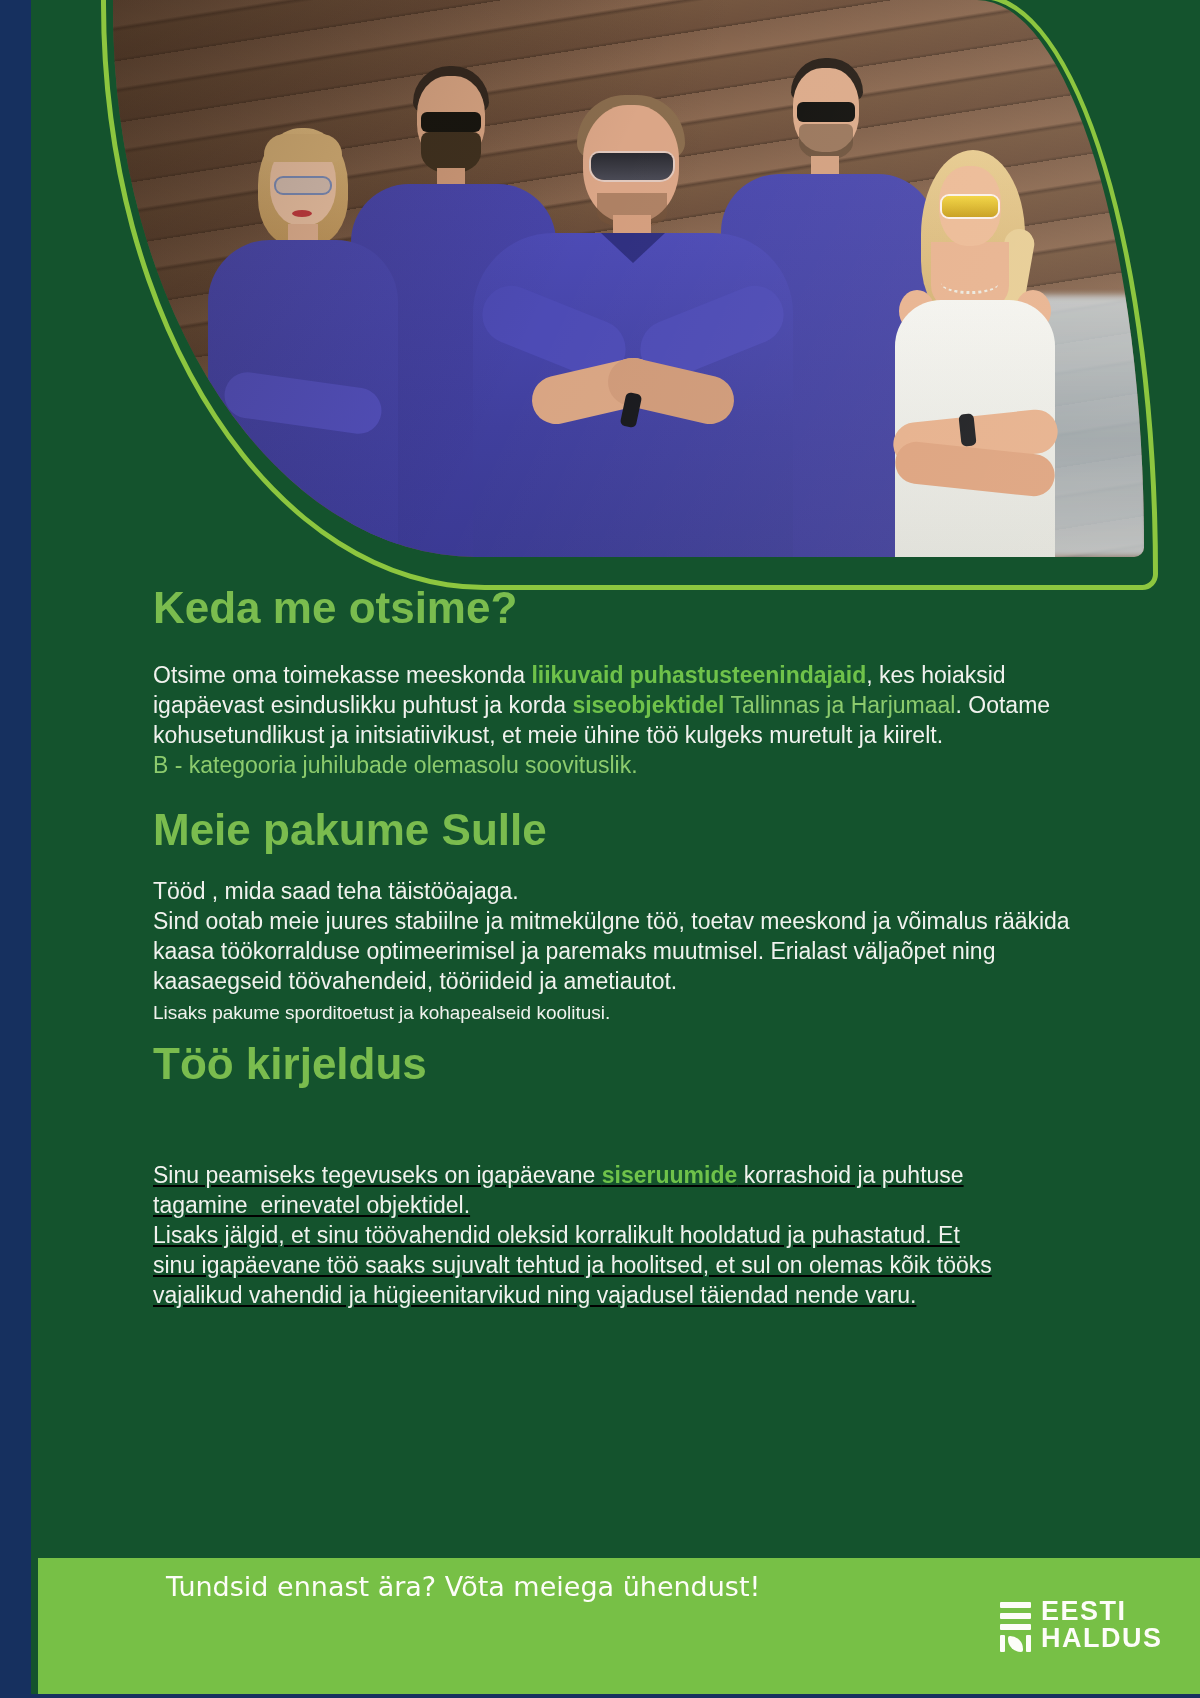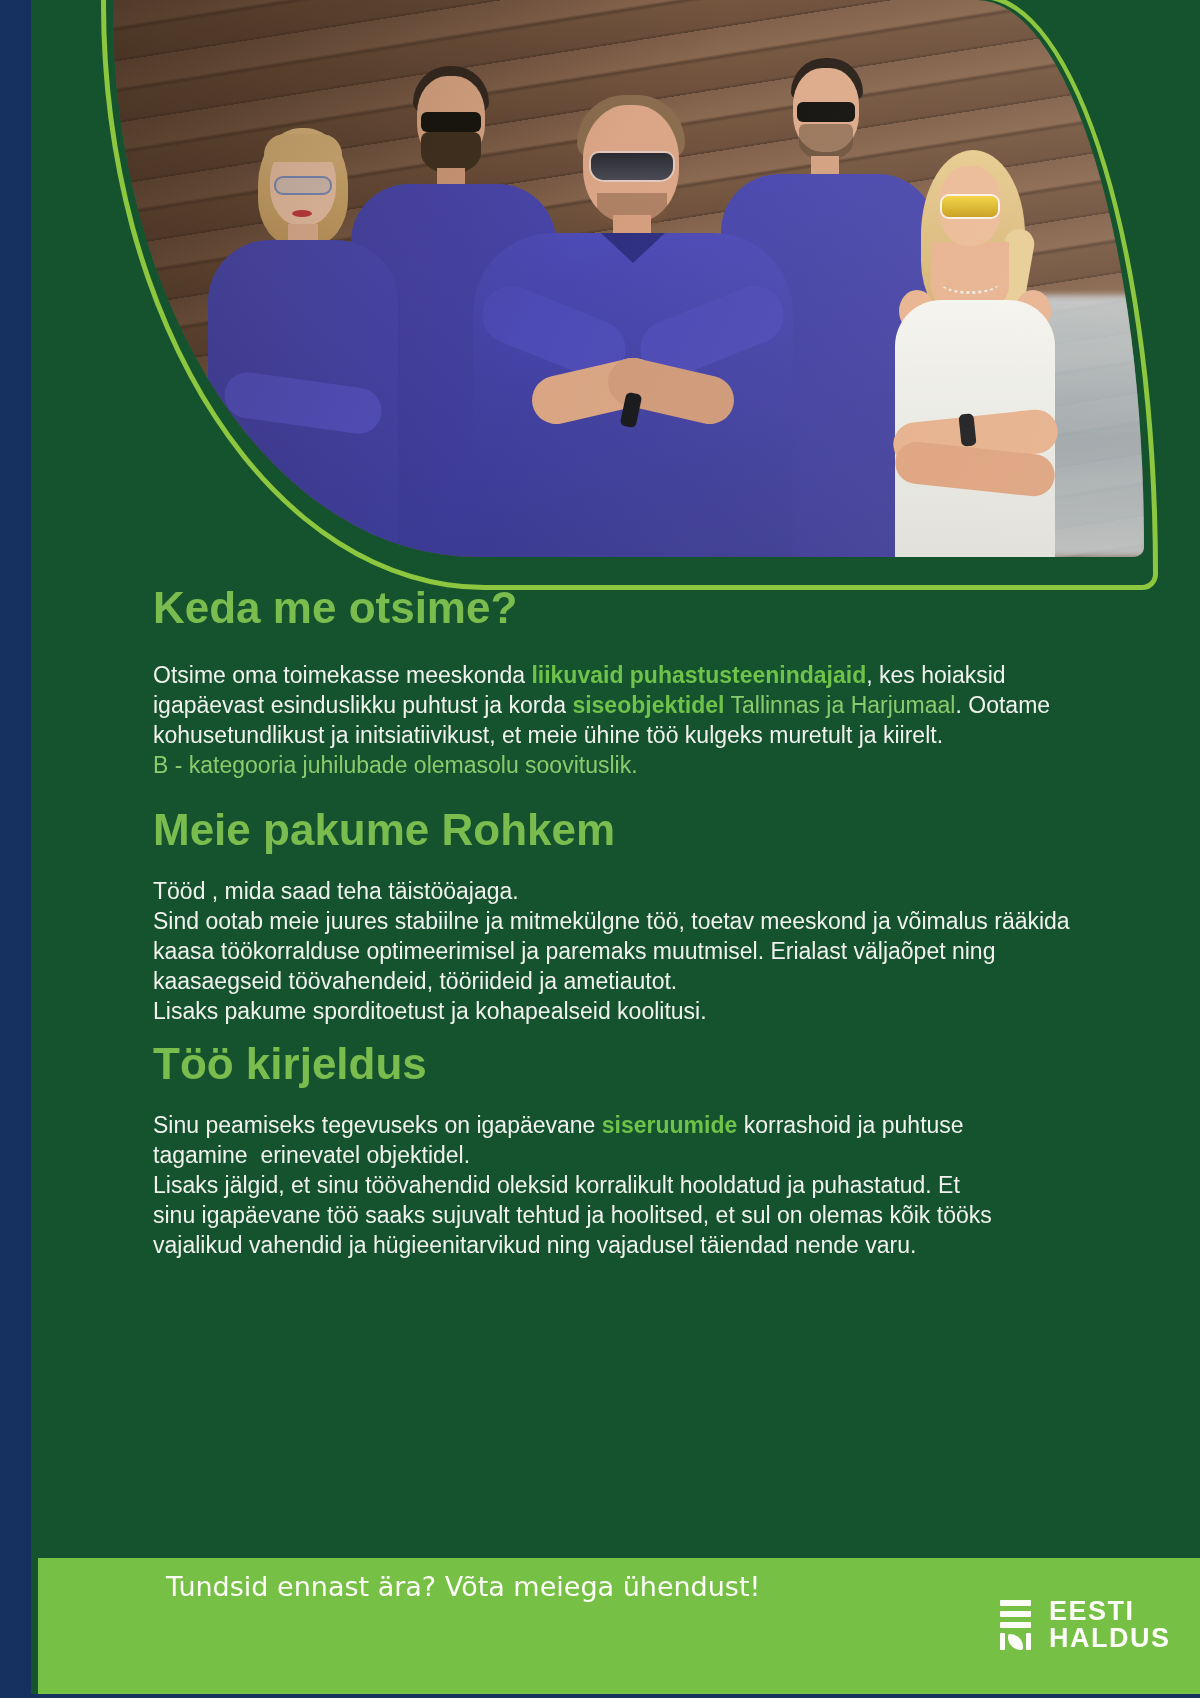--- a/index.html
+++ b/index.html
@@ -91,35 +91,35 @@
   .p5 .watch{left:95px;top:264px;width:15px;height:32px;background:#1a1b1f;border-radius:5px;transform:rotate(-6deg);}
 
   
   .h{position:absolute;left:122px;margin:0;color:#7abc4e;font-weight:700;font-size:44px;line-height:48px;letter-spacing:0;}
   .h1{top:584px;}
   .h2a{top:806px;}
   .h2b{top:1040px;text-align:right;}
   .rich{position:absolute;left:122px;width:1010px;margin:0;font-size:23px;line-height:30px;white-space:pre-wrap;}
   .par1{top:660px;}
   .par2{top:876px;}
-  .par3{top:1110px;}
+  .par3{top:1160px;text-decoration:underline;}
   .seg-w{color:#f1f2ee;}
   .seg-gb{color:#6fc24a;font-weight:700;}
   .seg-g{color:#8ccb6d;}
-  .seg-sm{color:#f1f2ee;font-size:23px;}
+  .seg-sm{color:#f1f2ee;font-size:19px;}
 
   
   .footer{position:absolute;left:7px;top:1558px;width:1200px;height:140px;background:#77c046;}
   .f-headline{position:absolute;left:128px;top:12px;color:#fdfdf8;font-size:27px;line-height:34px;
               font-family:"DejaVu Sans","Liberation Sans",sans-serif;}
   .f-info{position:absolute;left:128px;top:50px;color:#fdfdf8;font-size:22px;line-height:30px;}
   .f-label{font-weight:700;margin-right:8px;}
   .f-email{color:#fdfdf8;text-decoration:underline;}
   .f-phone{margin-left:14px;}
-  .logo{position:absolute;left:962px;top:40px;display:flex;align-items:center;gap:18px;}
+  .logo{position:absolute;left:962px;top:40px;display:flex;align-items:flex-end;gap:10px;}
   .logo-mark{position:relative;width:31px;height:50px;}
   .logo-mark .bar{width:31px;height:6px;background:#fdfdf8;border-radius:1px;margin-bottom:5px;}
   .leafrow{display:flex;align-items:center;gap:3px;height:17px;margin-top:1px;}
   .leafrow .stub{width:5px;height:17px;background:#fdfdf8;border-radius:1px;}
   .leafrow .leaf{width:16px;height:16px;background:#fdfdf8;border-radius:2px 13px 2px 13px;}
   .logo-text{color:#fdfdf8;font-weight:700;font-size:27px;line-height:27px;letter-spacing:1.5px;}
 </style>
 </head>
 <body>
 
@@ -188,21 +188,21 @@
       <div class="forer"></div>
       <div class="watch"></div>
     </div>
 
     <div class="photo-tone"></div>
   </div>
 
   <h1 class="h h1">Keda me otsime?</h1>
   <p class="rich par1"><span class="seg-w">Otsime oma toimekasse meeskonda </span><span class="seg-gb">liikuvaid puhastusteenindajaid</span><span class="seg-w">, kes hoiaksid</span><br><span class="seg-w">igapäevast esinduslikku puhtust ja korda </span><span class="seg-gb">siseobjektidel</span><span class="seg-w"> </span><span class="seg-g">Tallinnas ja Harjumaal</span><span class="seg-w">. Ootame</span><br><span class="seg-w">kohusetundlikust ja initsiatiivikust, et meie ühine töö kulgeks muretult ja kiirelt.</span><br><span class="seg-g">B - kategooria juhilubade olemasolu soovituslik.</span></p>
 
-  <h2 class="h h2a">Meie pakume Rohkem</h2>
+  <h2 class="h h2a">Meie pakume Sulle</h2>
   <p class="rich par2"><span class="seg-w">Tööd , mida saad teha täistööajaga.</span><br><span class="seg-w">Sind ootab meie juures stabiilne ja mitmekülgne töö, toetav meeskond ja võimalus rääkida</span><br><span class="seg-w">kaasa töökorralduse optimeerimisel ja paremaks muutmisel. Erialast väljaõpet ning</span><br><span class="seg-w">kaasaegseid töövahendeid, tööriideid ja ametiautot.</span><br><span class="seg-sm">Lisaks pakume sporditoetust ja kohapealseid koolitusi.</span></p>
 
   <h2 class="h h2b">Töö kirjeldus</h2>
   <p class="rich par3"><span class="seg-w">Sinu peamiseks tegevuseks on igapäevane </span><span class="seg-gb">siseruumide</span><span class="seg-w"> korrashoid ja puhtuse</span><br><span class="seg-w">tagamine  erinevatel objektidel.</span><br><span class="seg-w">Lisaks jälgid, et sinu töövahendid oleksid korralikult hooldatud ja puhastatud. Et</span><br><span class="seg-w">sinu igapäevane töö saaks sujuvalt tehtud ja hoolitsed, et sul on olemas kõik tööks</span><br><span class="seg-w">vajalikud vahendid ja hügieenitarvikud ning vajadusel täiendad nende varu.</span></p>
 
   <div class="footer">
     <div class="f-headline">Tundsid ennast ära? Võta meiega ühendust!</div>
     <div class="logo">
       <div class="logo-mark">
         <div class="bar"></div>

